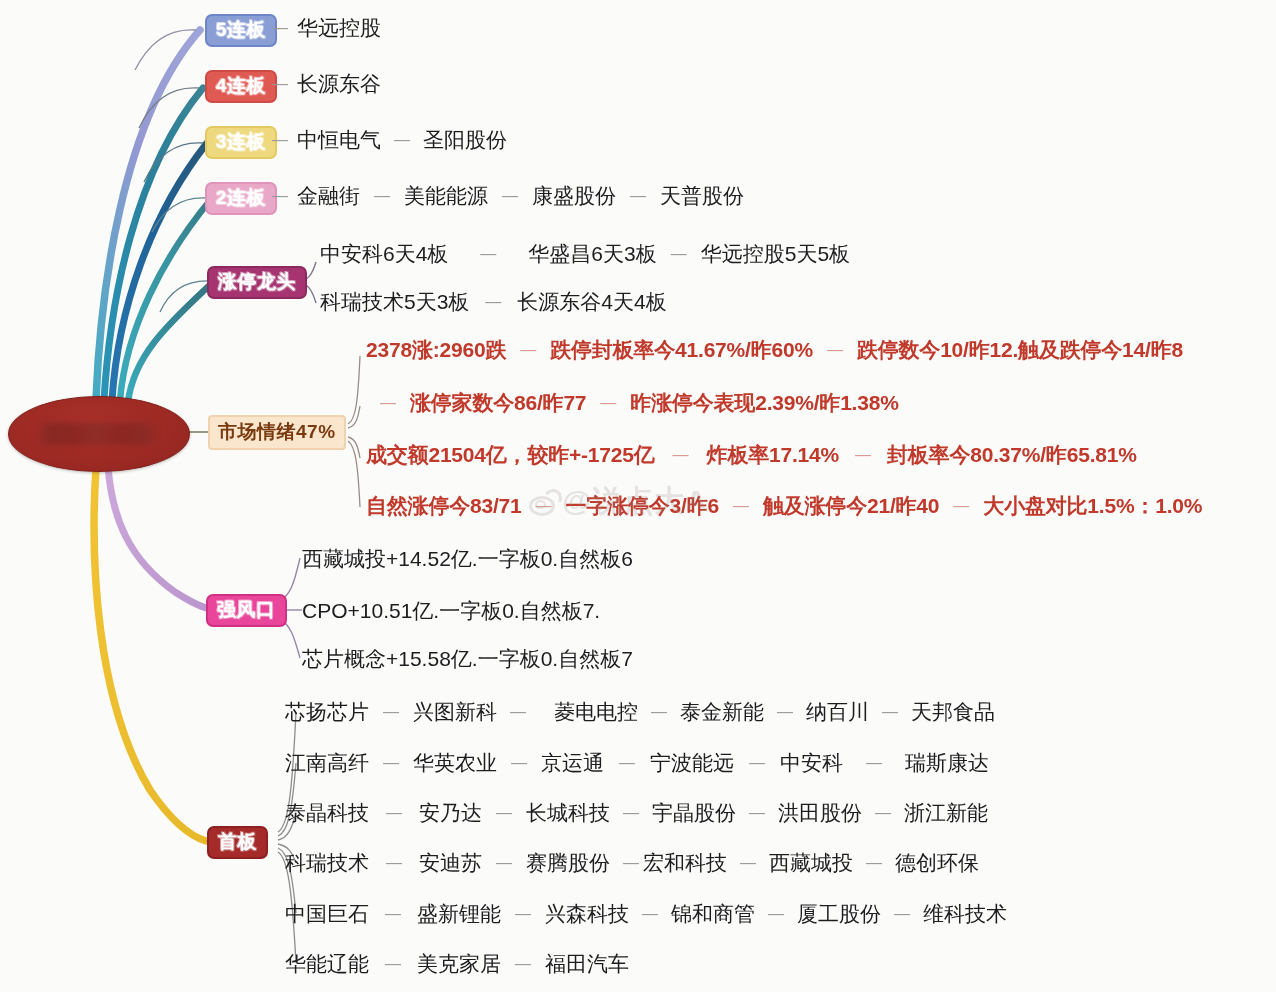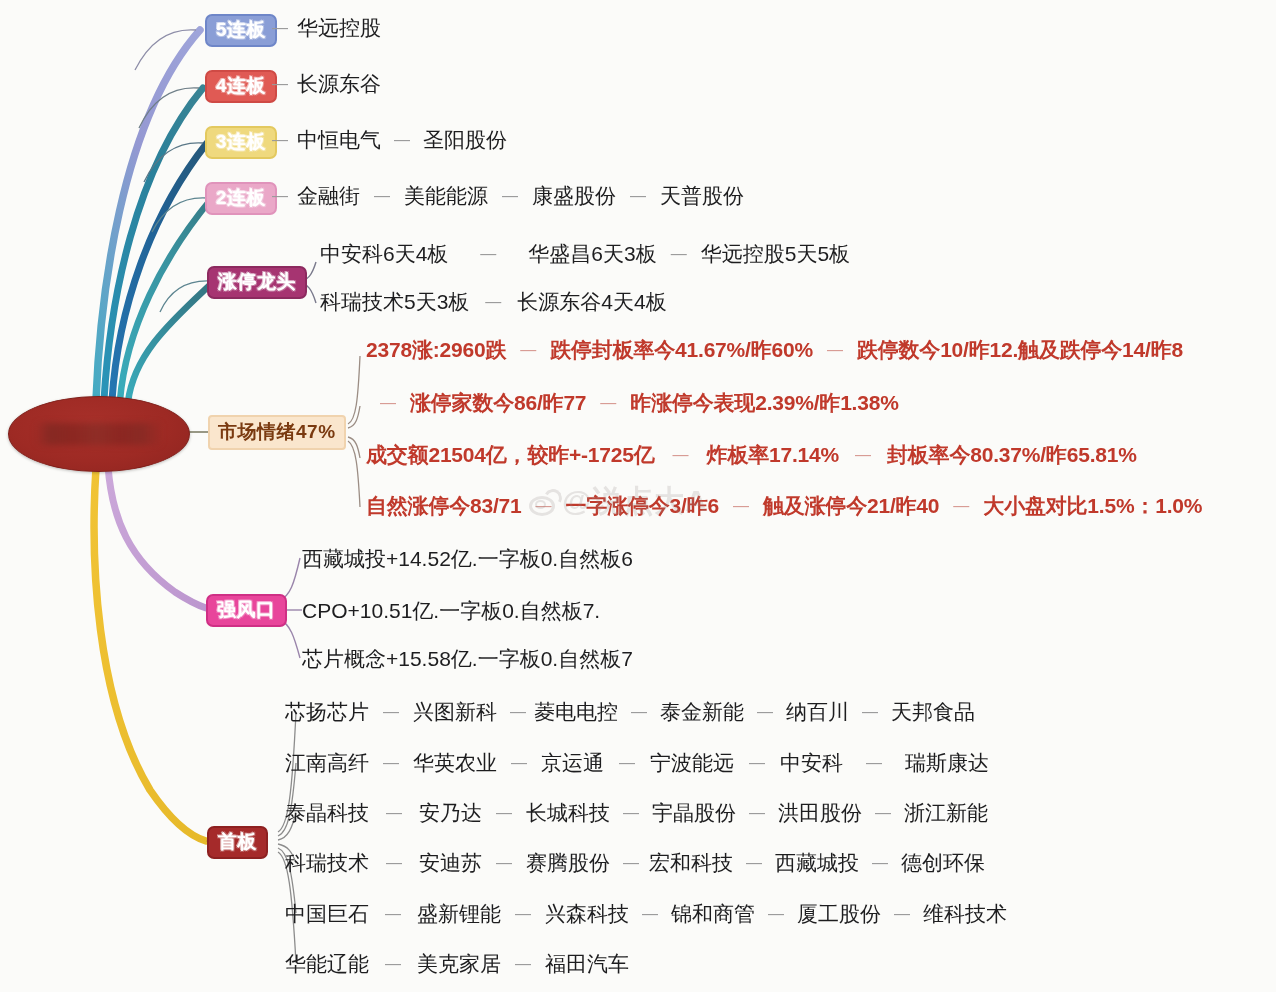--- a/index.html
+++ b/index.html
@@ -292,21 +292,21 @@
 
   <div class="node" style="left:207px;top:826px;">
     <span class="badge bfirst">首板</span>
   </div>
 
   <div class="node rowflex" style="left:285px;top:698px;">
     <span class="item">芯扬芯片</span>
     <span class="dash" style="margin-left:14px;">—</span>
     <span class="item" style="margin-left:14px;">兴图新科</span>
     <span class="dash" style="margin-left:13px;">—</span>
-    <span class="item" style="margin-left:8px;">菱电电控</span>
+    <span class="item" style="margin-left:28px;">菱电电控</span>
     <span class="dash" style="margin-left:13px;">—</span>
     <span class="item" style="margin-left:13px;">泰金新能</span>
     <span class="dash" style="margin-left:13px;">—</span>
     <span class="item" style="margin-left:13px;">纳百川</span>
     <span class="dash" style="margin-left:13px;">—</span>
     <span class="item" style="margin-left:13px;">天邦食品</span>
   </div>
 
   <div class="node rowflex" style="left:285px;top:749px;">
     <span class="item">江南高纤</span>
@@ -336,21 +336,21 @@
     <span class="item" style="margin-left:13px;">浙江新能</span>
   </div>
 
   <div class="node rowflex" style="left:285px;top:849px;">
     <span class="item">科瑞技术</span>
     <span class="dash" style="margin-left:17px;">—</span>
     <span class="item" style="margin-left:17px;">安迪苏</span>
     <span class="dash" style="margin-left:14px;">—</span>
     <span class="item" style="margin-left:14px;">赛腾股份</span>
     <span class="dash" style="margin-left:13px;">—</span>
-    <span class="item" style="margin-left:10px;">宏和科技</span>
+    <span class="item" style="margin-left:4px;">宏和科技</span>
     <span class="dash" style="margin-left:13px;">—</span>
     <span class="item" style="margin-left:13px;">西藏城投</span>
     <span class="dash" style="margin-left:13px;">—</span>
     <span class="item" style="margin-left:13px;">德创环保</span>
   </div>
 
   <div class="node rowflex" style="left:285px;top:900px;">
     <span class="item">中国巨石</span>
     <span class="dash" style="margin-left:16px;">—</span>
     <span class="item" style="margin-left:16px;">盛新锂能</span>

